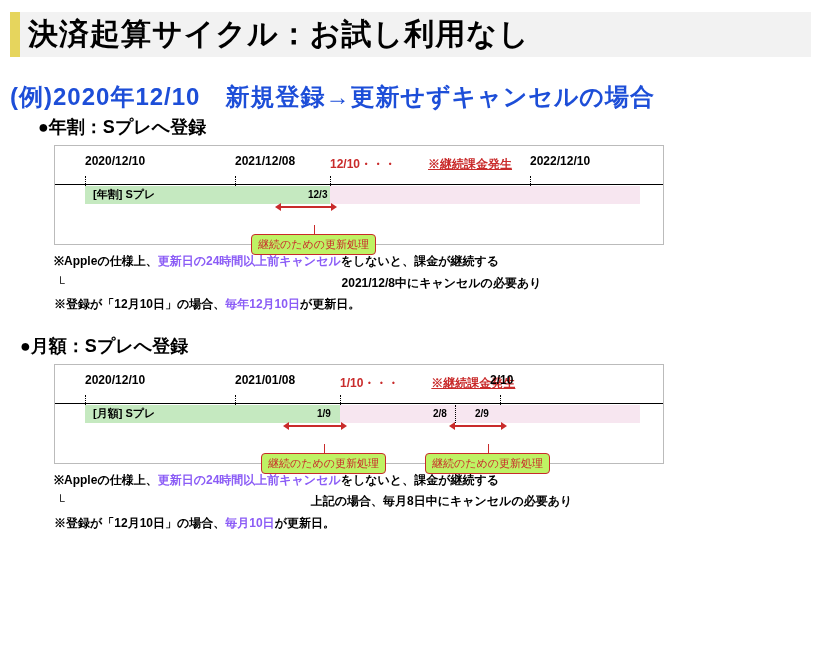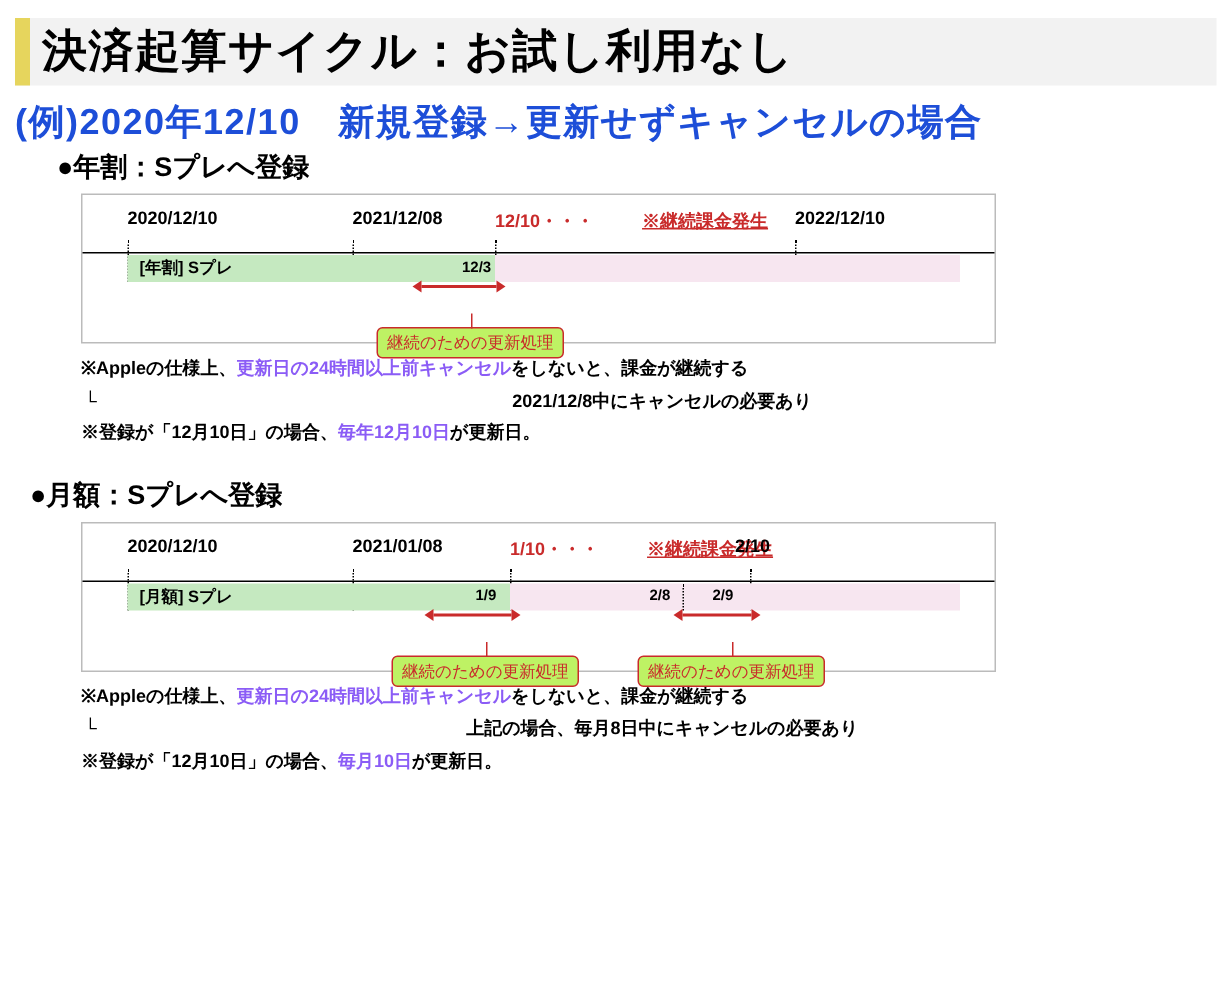--- a/index.html
+++ b/index.html
@@ -8,21 +8,21 @@
     margin: 0;
     padding: 12px 10px;
     width: 821px;
     background: #fff;
     color: #000;
   }
   .page-title {
     display: flex;
     align-items: stretch;
     background: #F2F2F2;
-    margin-bottom: 8px;
+    margin-bottom: 24px;
   }
   .page-title .bar {
     width: 10px;
     background: #E6D55D;
     margin-right: 8px;
   }
   .page-title .text {
     font-size: 30px;
     font-weight: bold;
     letter-spacing: 1px;

